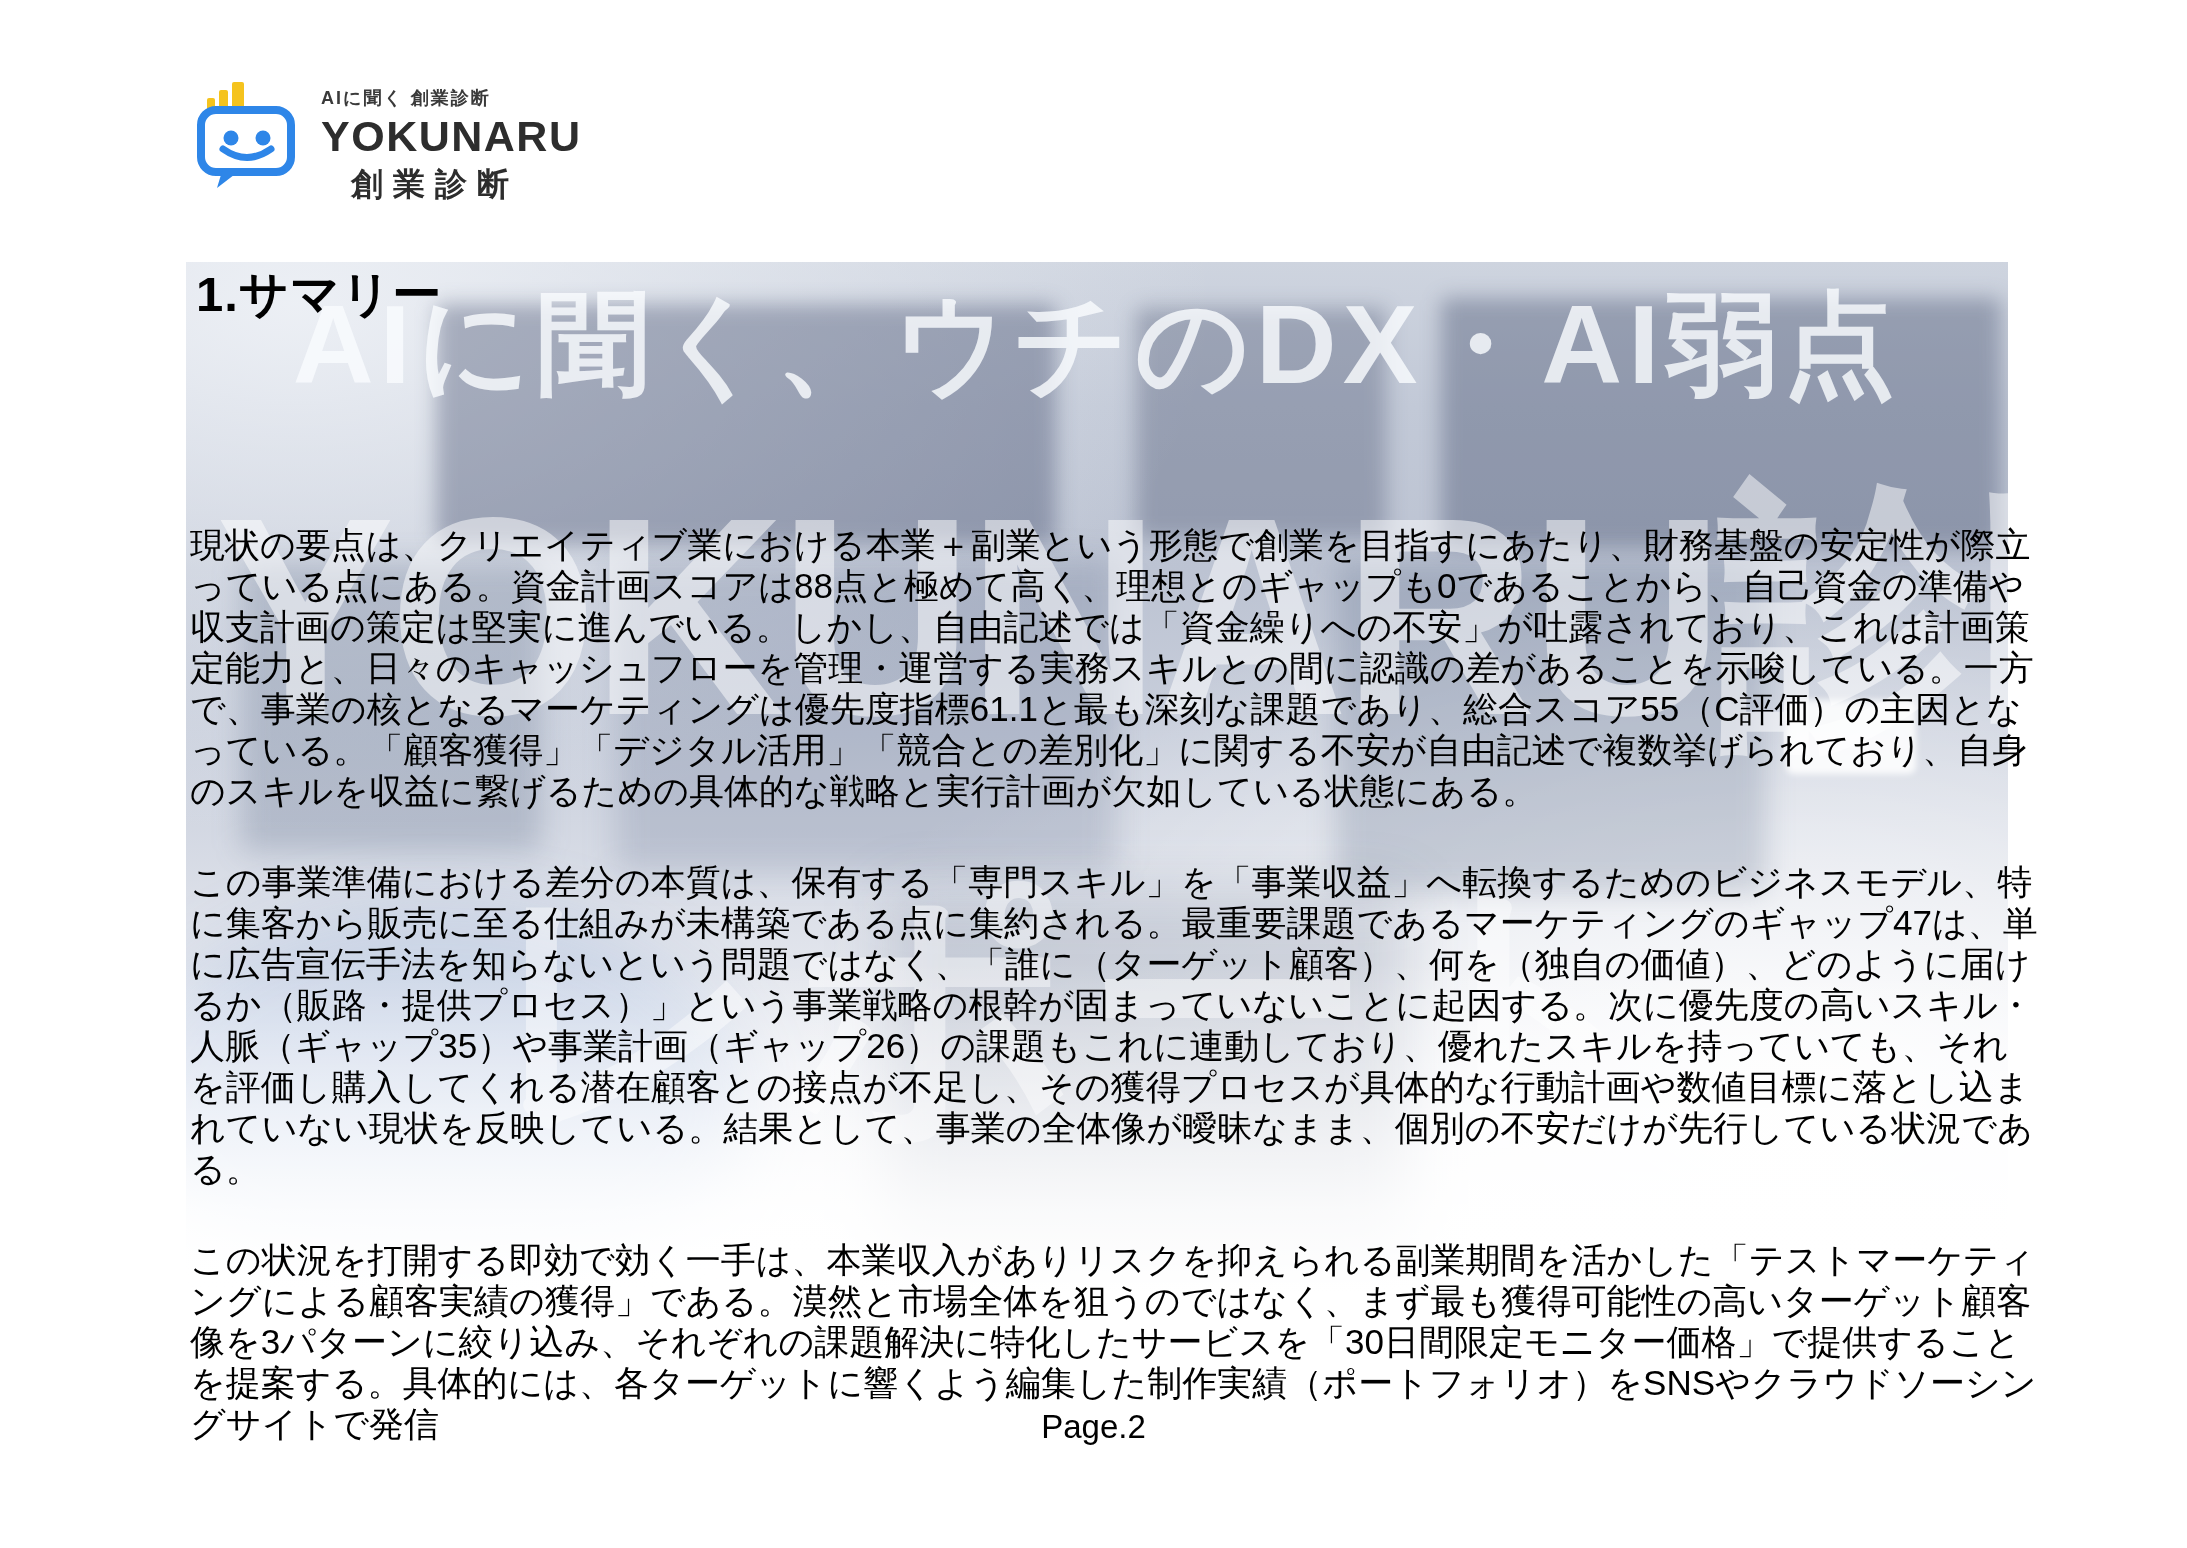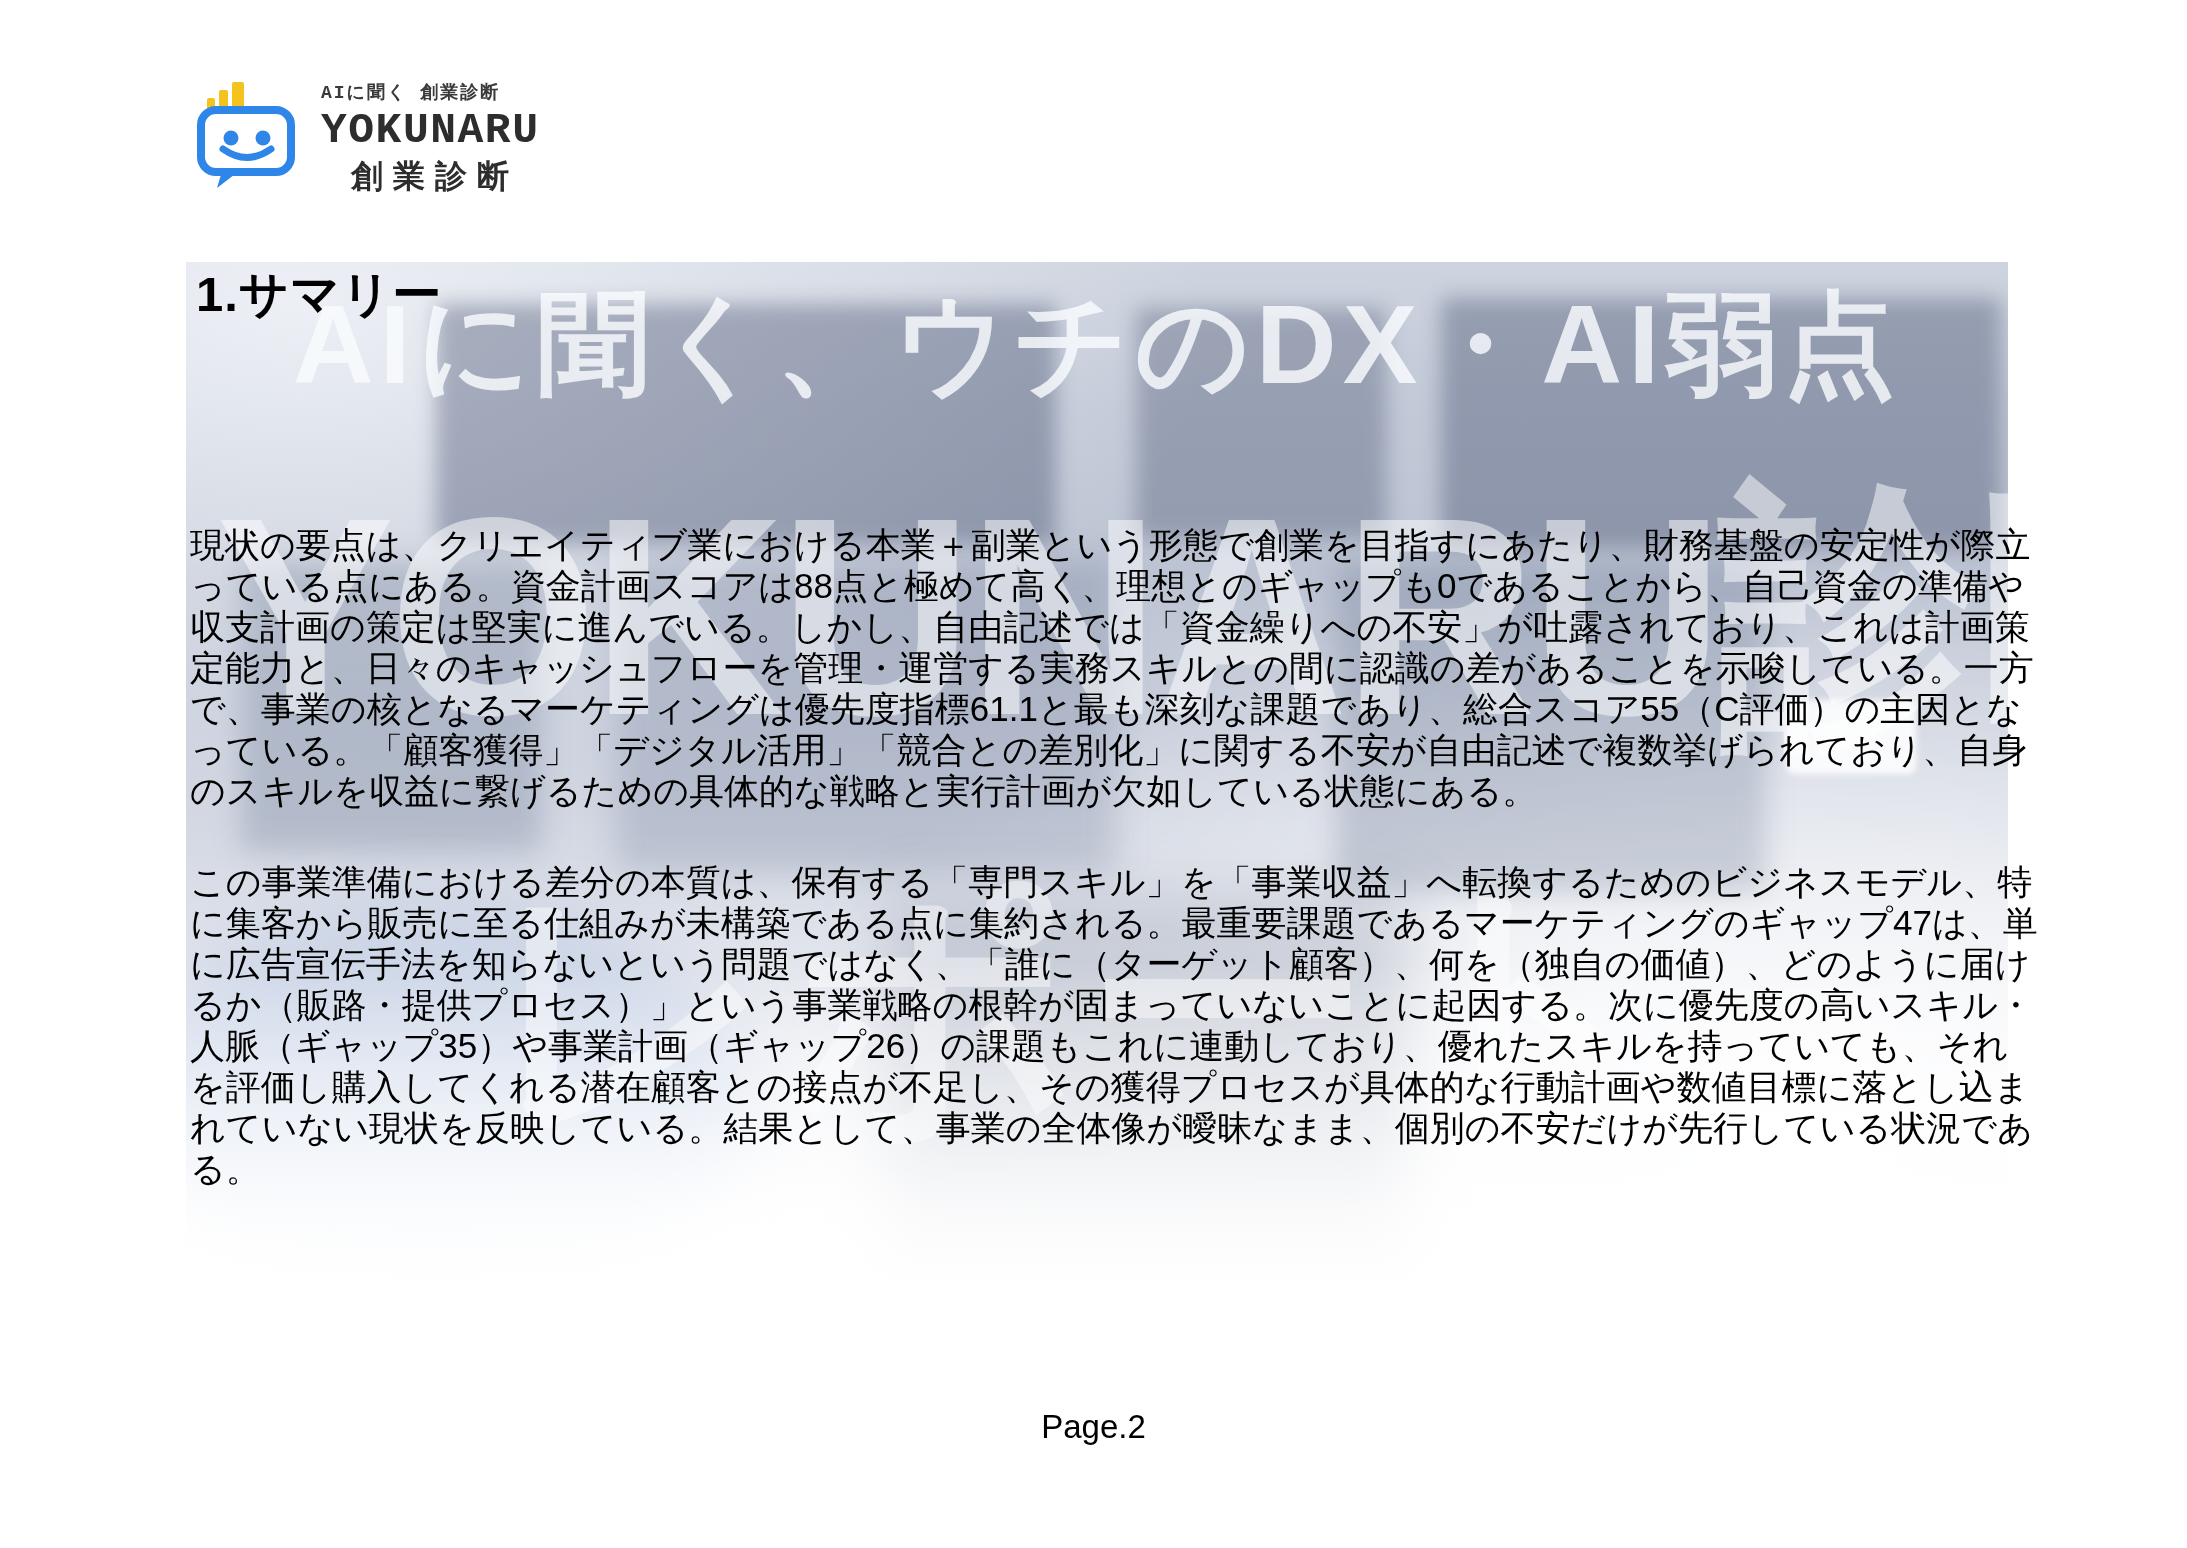--- a/index.html
+++ b/index.html
@@ -2,21 +2,21 @@
 <html><head>
 <meta charset="utf-8">
 <style>
   html,body{margin:0;padding:0;}
   body{background:#ffffff;font-family:"Liberation Sans", sans-serif;}
   .page{position:relative;width:2187px;height:1548px;background:#ffffff;overflow:hidden;}
 
   
   .logo{position:absolute;left:193px;top:80px;display:flex;align-items:flex-start;z-index:5;}
   .logo-icon{width:116px;height:112px;flex:0 0 auto;}
-  .logo-text{margin-left:12px;font-family:Liberation Mono, monospace;}
+  .logo-text{margin-left:12px;margin-top:6px;}
   .logo-tagline{font-size:18px;font-weight:bold;color:#3a3a3a;letter-spacing:2px;}
   .logo-brand{font-size:43px;font-weight:bold;color:#2d2d2d;letter-spacing:1.5px;line-height:1.25;}
   .logo-subtitle{font-size:32px;font-weight:bold;color:#2d2d2d;letter-spacing:10px;margin-left:30px;line-height:1.3;}
 
   
   .hero{position:absolute;left:186px;top:262px;width:1822px;height:1030px;overflow:hidden;z-index:0;
         background:
           radial-gradient(ellipse at 6% 4%, rgba(238,241,246,0.95), rgba(238,241,246,0) 38%),
           radial-gradient(ellipse at 88% 82%, rgba(255,255,255,0.95), rgba(255,255,255,0) 45%),
           linear-gradient(180deg,#ced4df 0%,#c2c9d7 14%,#bcc3d2 30%,#c9cfdc 46%,#dbdfe8 62%,#edeff4 78%,#ffffff 96%);}
@@ -82,17 +82,18 @@
     <div class="wm wm3">レポート</div>
     <div class="hero-fade"></div>
   </div>
 
   <h1 class="heading">1.サマリー</h1>
 
 
   <main class="bodytext">
     <p>現状の要点は、クリエイティブ業における本業＋副業という形態で創業を目指すにあたり、財務基盤の安定性が際立っている点にある。資金計画スコアは88点と極めて高く、理想とのギャップも0であることから、自己資金の準備や収支計画の策定は堅実に進んでいる。しかし、自由記述では「資金繰りへの不安」が吐露されており、これは計画策定能力と、日々のキャッシュフローを管理・運営する実務スキルとの間に認識の差があることを示唆している。一方で、事業の核となるマーケティングは優先度指標61.1と最も深刻な課題であり、総合スコア55（C評価）の主因となっている。「顧客獲得」「デジタル活用」「競合との差別化」に関する不安が自由記述で複数挙げられており、自身のスキルを収益に繋げるための具体的な戦略と実行計画が欠如している状態にある。</p>
     <p>この事業準備における差分の本質は、保有する「専門スキル」を「事業収益」へ転換するためのビジネスモデル、特に集客から販売に至る仕組みが未構築である点に集約される。最重要課題であるマーケティングのギャップ47は、単に広告宣伝手法を知らないという問題ではなく、「誰に（ターゲット顧客）、何を（独自の価値）、どのように届けるか（販路・提供プロセス）」という事業戦略の根幹が固まっていないことに起因する。次に優先度の高いスキル・人脈（ギャップ35）や事業計画（ギャップ26）の課題もこれに連動しており、優れたスキルを持っていても、それを評価し購入してくれる潜在顧客との接点が不足し、その獲得プロセスが具体的な行動計画や数値目標に落とし込まれていない現状を反映している。結果として、事業の全体像が曖昧なまま、個別の不安だけが先行している状況である。</p>
+    <p>この状況を打開する即効で効く一手は、本業収入がありリスクを抑えられる副業期間を活かした「テストマーケティングによる顧客実績の獲得」である。漠然と市場全体を狙うのではなく、まず最も獲得可能性の高いターゲット顧客像を3パターンに絞り込み、それぞれの課題解決に特化したサービスを「30日間限定モニター価格」で提供することを提案する。具体的には、各ターゲットに響くよう編集した制作実績（ポートフォリオ）をSNSやクラウドソーシングサイトで発信</p>
   </main>
 
   <footer class="pagefooter">Page.2</footer>
 
 </div>
 
 </body></html>

